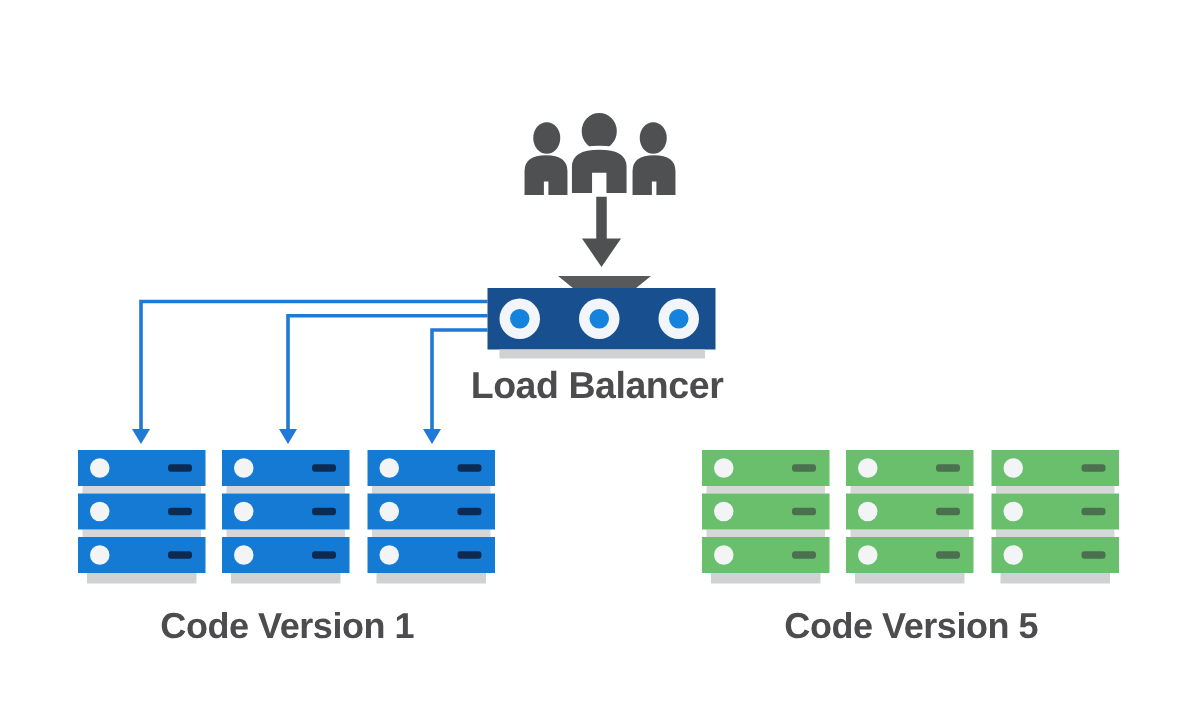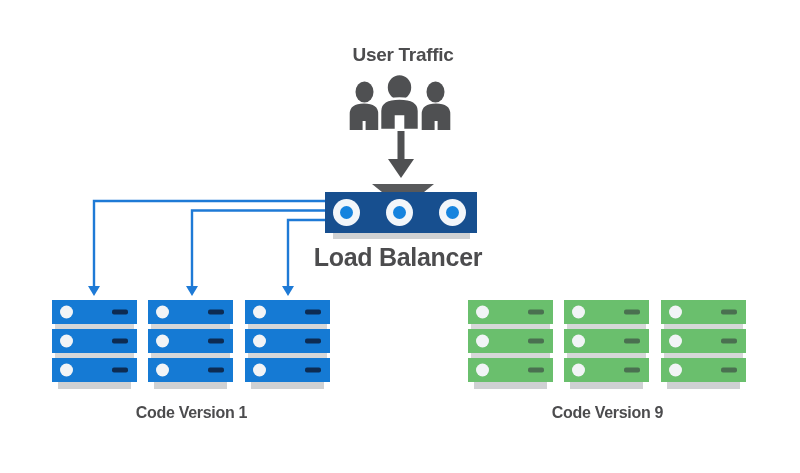--- a/index.html
+++ b/index.html
@@ -22,21 +22,21 @@
   html,body{background:#fff;}
   #canvas{
     position:relative;width:800px;height:473px;overflow:hidden;
     background:var(--background);
     font-family:"Liberation Sans",sans-serif;
     color:var(--text);
   }
   .lbl{position:absolute;font-weight:700;white-space:nowrap;letter-spacing:-0.3px;}
   .user-traffic{left:403px;top:44px;transform:translateX(-50%);font-size:19px;}
   .lb-label{left:398px;top:243px;transform:translateX(-50%);font-size:25px;}
-  .cluster-label{left:50%;top:104px;transform:translateX(-50%);font-size:16px;}
+  .cluster-label{left:50%;top:104px;transform:translateX(-50%);font-size:24px;}
 
   .users-icon{position:absolute;left:348px;top:70px;width:104px;height:60px;}
   .arrow-icon{position:absolute;left:387px;top:131px;width:28px;height:48px;}
   .links{position:absolute;left:0;top:0;width:800px;height:473px;}
 
   .funnel{
     position:absolute;left:372px;top:184px;width:62px;height:8px;
     background:#58595b;
     clip-path:polygon(0 0,100% 0,84% 100%,16% 100%);
   }
@@ -62,21 +62,20 @@
   .c1 .unit{background:var(--server-blue);}
   .c1 .unit::after{background:var(--server-blue-dash);}
   .c2 .unit{background:var(--server-green);}
   .c2 .unit::after{background:var(--server-green-dash);}
 </style>
 </head>
 <body>
 
 <div id="canvas">
 
-  <div class="lbl user-traffic">User Traffic</div>
 
   <svg class="users-icon" viewBox="0 0 104 60" aria-hidden="true">
     <g fill="#4f5052">
       <ellipse cx="16.5" cy="22" rx="9" ry="10.5"></ellipse>
       <path d="M1.7,60 V44 Q1.7,33.5 16,33.5 Q30.3,33.5 30.3,44 V60 H17.6 V51 H14.6 V60 Z"></path>
       <ellipse cx="87.5" cy="22" rx="9" ry="10.5"></ellipse>
       <path d="M73.7,60 V44 Q73.7,33.5 88,33.5 Q102.3,33.5 102.3,44 V60 H89.6 V51 H86.6 V60 Z"></path>
     </g>
     <g fill="#4f5052" stroke="#ffffff" stroke-width="2.6">
       <ellipse cx="51.5" cy="17.5" rx="13" ry="13.5"></ellipse>
@@ -164,16 +163,16 @@
       <div class="stack-shadow"></div>
     </div>
     <div class="stack s3">
       <div class="unit"></div>
         <div class="gap"></div>
       <div class="unit"></div>
         <div class="gap"></div>
       <div class="unit"></div>
       <div class="stack-shadow"></div>
     </div>
-    <div class="lbl cluster-label">Code Version 9</div>
+    <div class="lbl cluster-label">Code Version 5</div>
   </div>
 
 </div>
 
 </body></html>

